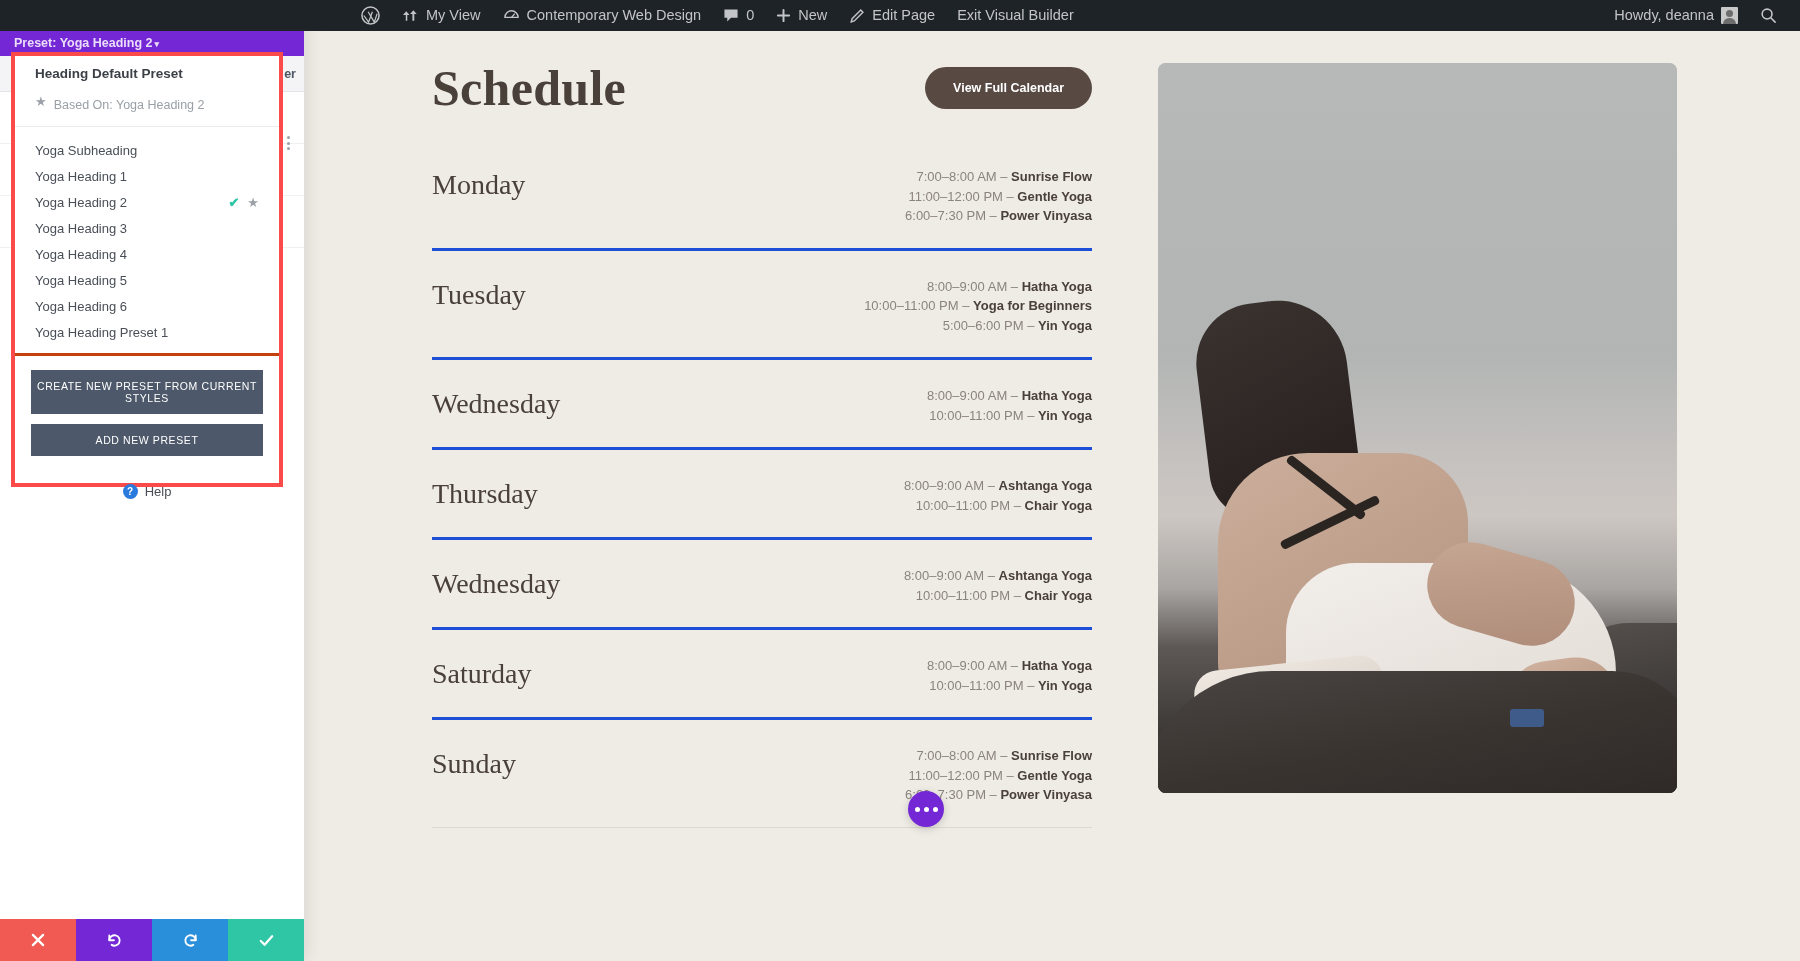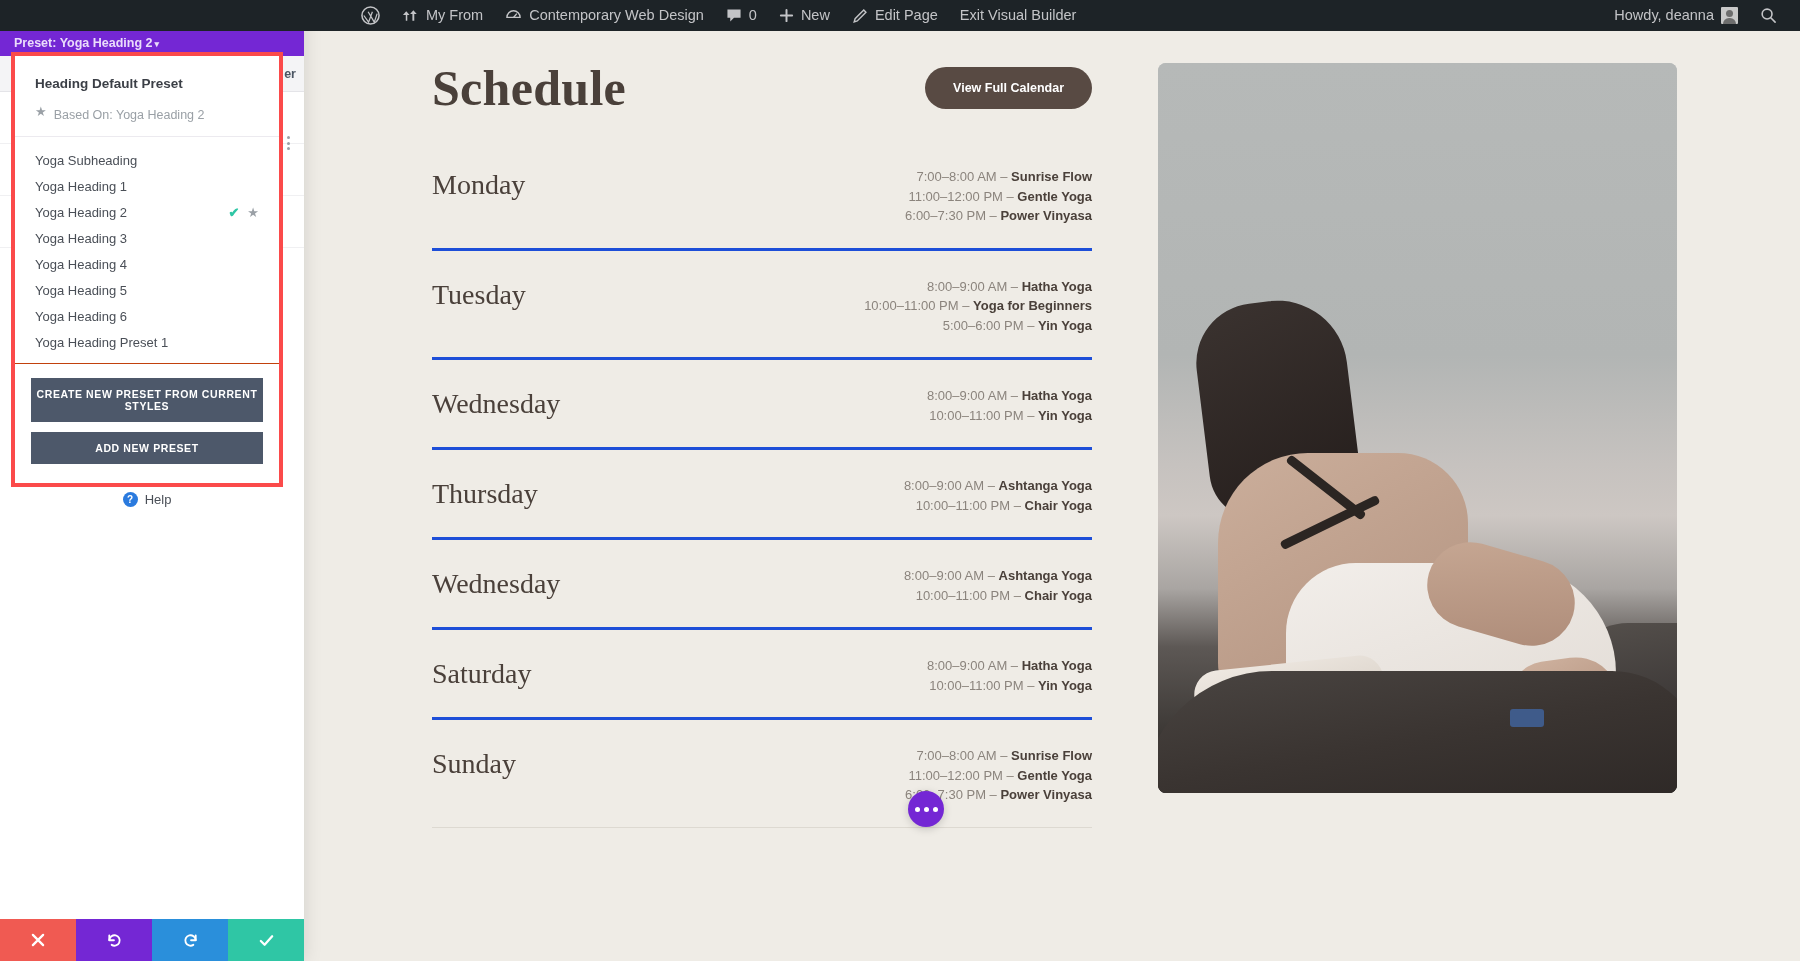--- a/index.html
+++ b/index.html
@@ -62,39 +62,39 @@
   }
   .stub-kebab i { width: 3px; height: 3px; border-radius: 50%; background: #9aa0a6; display: block; }
 
   
   .highlight-box {
     position: absolute; left: 11px; top: 52px; width: 272px; height: 435px;
     border: 4px solid #fb4a4a; background: #ffffff; z-index: 50;
   }
   .dd-inner { padding: 0; height: 100%; display: flex; flex-direction: column; }
   .dd-default {
-    padding: 20px 20px 14px 20px; border-bottom: 1px solid #eceaef;
+    padding: 10px 20px 14px 20px; border-bottom: 1px solid #eceaef;
   }
   .dd-default-title { font-size: 13.5px; color: #3b3f46; font-weight: 600; }
   .dd-basedon { display: flex; align-items: center; gap: 7px; margin-top: 9px; }
   .dd-basedon .lbl { font-size: 12.5px; color: #9aa0a6; margin-top: 8px; }
   .star { color: #9aa0a6; font-size: 13px; line-height: 1; }
   .star.grey { color: #9aa0a6; }
 
-  .dd-list { padding: 10px 0 8px 0; border-bottom: 1px solid #c2410c; }
+  .dd-list { padding: 10px 0 8px 0; border-bottom: 3px solid #c2410c; }
   .dd-item {
     display: flex; align-items: center; height: 26px; padding: 0 20px;
     font-size: 13px; color: #4a4f57; cursor: pointer;
   }
   .dd-item .name { flex: 1; }
   .dd-item .check { color: #2fc6a5; font-size: 13px; font-weight: 700; margin-right: 8px; }
   .dd-actions { padding: 14px 16px 0 16px; }
   .dd-btn {
     display: block; width: 100%; background: #4d586a; color: #fff; border: 0;
-    font-family: "Liberation Sans", sans-serif; font-size: 10.5px; font-weight: 700;
+    font-family: "Liberation Sans", sans-serif; font-size: 10.5px; font-weight: 400;
     letter-spacing: .6px; padding: 10px 4px; margin-bottom: 10px; cursor: pointer;
     text-align: center; text-transform: uppercase;
   }
   .dd-help { text-align: center; padding: 18px 0 0 0; display: flex; align-items: center; justify-content: center; gap: 7px; }
   .q-icon {
     width: 15px; height: 15px; border-radius: 50%; background: #2a7ade; color: #fff;
     font-size: 10px; font-weight: 700; display: flex; align-items: center; justify-content: center;
   }
   .dd-help .lbl { font-size: 13px; color: #4a4f57; }
 
@@ -187,21 +187,21 @@
           </svg>
       </span>
     </div>
     <div class="ab-item">
       <span>
         <svg width="17" height="15" viewBox="0 0 18 15">
             <path d="M4 13 V7 L1 7 L4.5 3 L8 7 L5.6 7 V13 Z" fill="#c3c4c7"></path>
             <path d="M11 13 V6 L8.6 6 L12 2 L15.6 6 L13 6 V13 Z" fill="#c3c4c7"></path>
           </svg>
       </span>
-      <span>My From</span>
+      <span>My View</span>
     </div>
     <div class="ab-item">
       <span>
         <svg width="17" height="16" viewBox="0 0 18 17">
             <path d="M9 3a7 7 0 0 1 7 7H2a7 7 0 0 1 7-7z" fill="none" stroke="#c3c4c7" stroke-width="1.5"></path>
             <path d="M9 10 L12.5 6" stroke="#c3c4c7" stroke-width="1.5"></path>
           </svg>
       </span>
       <span>Contemporary Web Design</span>
     </div>

